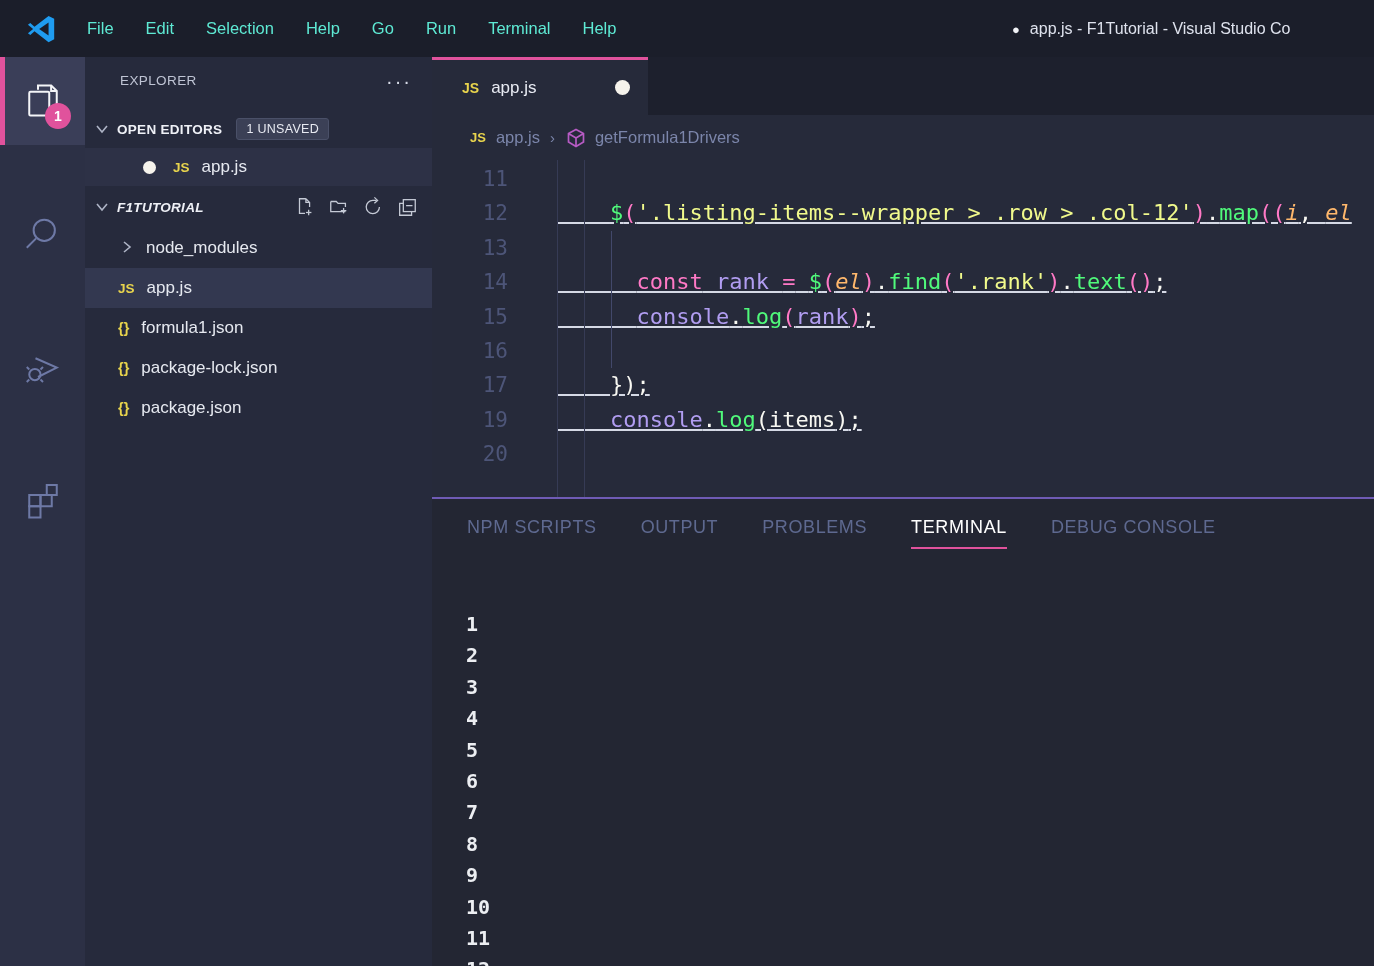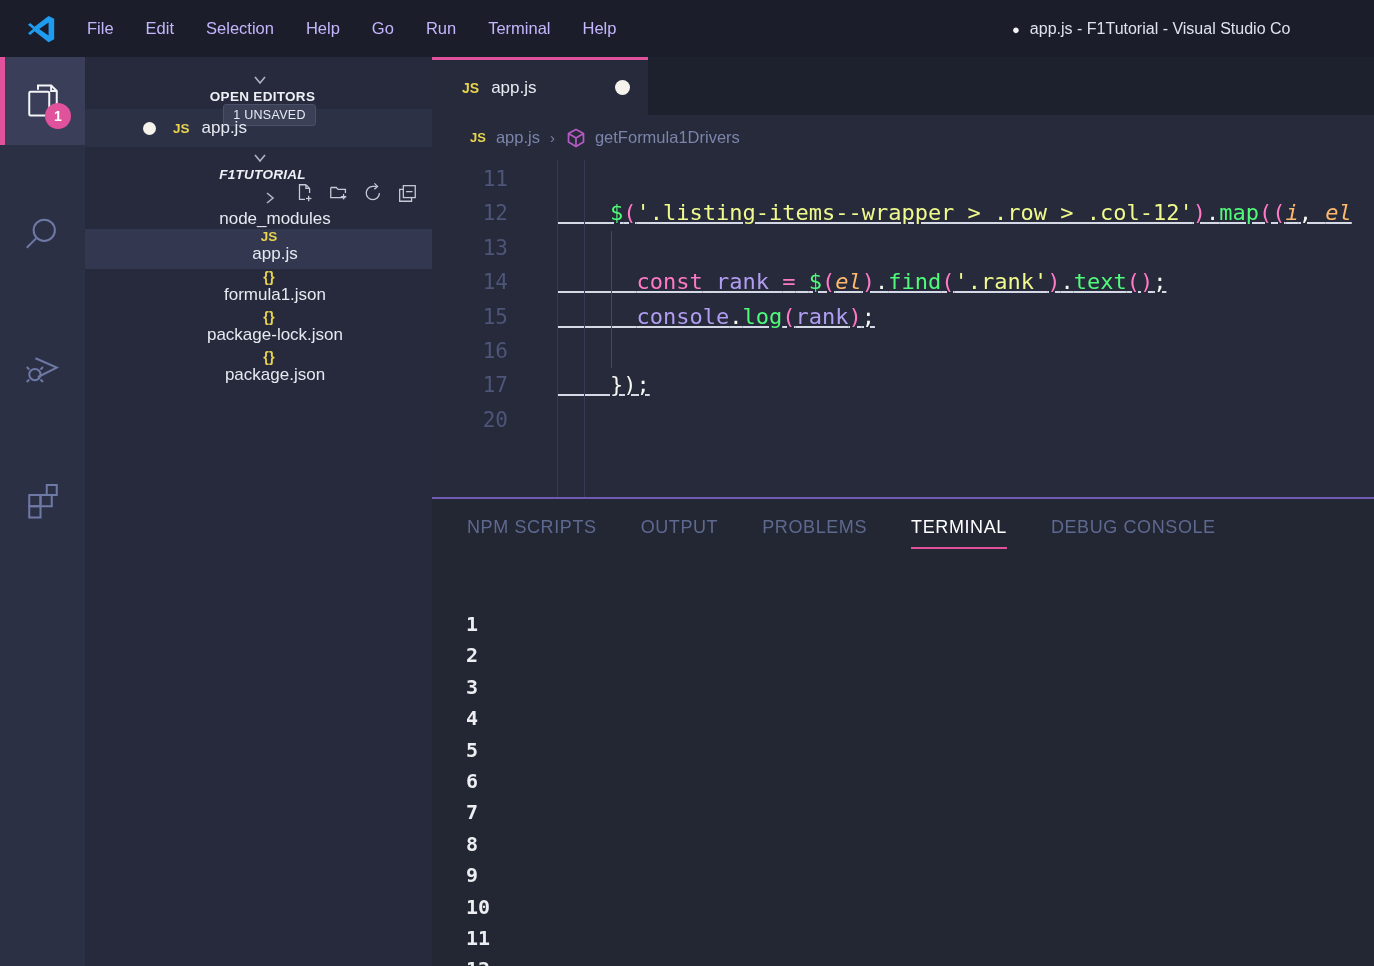--- a/index.html
+++ b/index.html
@@ -7,21 +7,21 @@
   .window {
     position:relative; width:1374px; height:966px; overflow:hidden;
     background:var(--c-body,#252838);
     font-family:"Liberation Sans", sans-serif; color:#d5d9e5;
   }
   
   .titlebar { position:relative; height:57px; background:var(--c-titlebar,#1b1e2a);
     display:flex; align-items:center; white-space:nowrap; }
   .vscode-logo { width:30px; height:30px; margin:0 14px 0 27px; flex:none; }
   .menus { display:flex; align-items:center; height:100%; }
-  .menu-item { padding:0 16px; font-size:16.5px; color:#c4b5fd; line-height:57px; cursor:default; }
+  .menu-item { padding:0 16px; font-size:16.5px; color:#5eead4; line-height:57px; cursor:default; }
   .win-title { position:absolute; left:1012px; top:0; height:57px; line-height:57px;
     font-size:16px; color:#dfe3ee; overflow:hidden; width:400px; }
   .win-title .dot { font-size:13px; margin-right:10px; color:#f2f3f7; }
   
   .body { display:flex; height:909px; }
   
   .activitybar { width:85px; background:var(--c-activity,#2c3045); flex:none; position:relative; }
   .ab-item { width:85px; height:88px; display:flex; align-items:center; justify-content:center; position:relative; }
   .ab-item.active { background:#3a3e58; }
   .ab-item.active::before { content:""; position:absolute; left:0; top:0; bottom:0; width:5px; background:var(--c-accent,#e0529c); }
@@ -30,36 +30,36 @@
   .ab-badge { position:absolute; right:14px; bottom:16px; width:26px; height:26px; border-radius:50%;
     background:var(--c-accent,#e0529c); color:#fff; font-size:14px; font-weight:bold;
     display:flex; align-items:center; justify-content:center; }
   .ab-spacer { height:45px; }
   
   .sidebar { width:347px; background:var(--c-sidebar,#262a3c); flex:none; font-size:17px; overflow:hidden; }
   .sb-header { display:flex; align-items:center; justify-content:space-between;
     padding:16px 20px 8px 35px; }
   .sb-title { font-size:13.5px; letter-spacing:.4px; color:#bfc4d4; }
   .sb-more { color:#d6dae6; font-size:20px; letter-spacing:2px; line-height:10px; }
-  .section-row { display:flex; align-items:center; height:38px; padding-left:8px; margin-top:14px;flex-direction:column; }
+  .section-row { display:flex; align-items:center; height:38px; padding-left:8px; margin-top:14px; }
   .section-row.tight { margin-top:2px;font-style:italic; }
   .chev { width:18px; height:18px; flex:none; margin-right:6px; }
   .chev svg, .tree-chev svg { width:18px; height:18px; stroke:#aeb4c6; fill:none; stroke-width:1.6; }
   .section-label { font-size:13.5px; font-weight:bold; color:#eef0f6; letter-spacing:.3px; }
   .unsaved-badge { margin-left:14px; background:#3b4056; border:1px solid #4a5068; border-radius:3px;
     padding:3px 9px; font-size:12.5px; color:#e8eaf2; letter-spacing:.3px; }
   .section-actions { margin-left:auto; display:flex; align-items:center; gap:12px; padding-right:14px; }
   .section-actions svg { width:22px; height:22px; stroke:#c5cad6; fill:none; stroke-width:1.4; }
   .oe-item { display:flex; align-items:center; height:38px; background:#2d3146; padding-left:58px; }
   .mod-dot { width:13px; height:13px; border-radius:50%; background:#f6f3ec; margin-right:17px; flex:none; }
   .js-badge { color:var(--c-jsyellow,#e8d44d); font-weight:bold; font-size:13.5px; margin-right:12px; flex:none; }
   .braces-badge { color:var(--c-jsyellow,#e8d44d); font-weight:bold; font-size:14.5px; margin-right:12px; flex:none; }
   .file-label { color:#e6e9f0; font-size:17px; }
   .tree { margin-top:2px; }
-  .tree-row { display:flex; align-items:center; height:40px; padding-left:33px;flex-direction:column; }
+  .tree-row { display:flex; align-items:center; height:40px; padding-left:33px; }
   .tree-row.selected { background:#333850; }
   .tree-chev { width:20px; height:20px; margin-right:8px; flex:none; }
   
   .editor-col { flex:1; display:flex; flex-direction:column; min-width:0; }
   .tabbar { height:58px; background:#1d202d; display:flex; flex:none; }
   .tab { width:216px; background:var(--c-editor,#262a3a); border-top:3px solid var(--c-accent,#e0529c);
     display:flex; align-items:center; padding:0 18px 0 30px; }
   .tab .js-badge { font-size:14px; }
   .tab-label { color:#e9ebf3; font-size:17px; }
   .tab-dot { margin-left:auto; width:15px; height:15px; border-radius:50%; background:#f6f3ec; }
@@ -151,20 +151,24 @@
         <svg viewBox="0 0 32 32">
           <rect x="5" y="12" width="9" height="9"></rect>
           <rect x="14" y="12" width="9" height="9"></rect>
           <rect x="5" y="21" width="9" height="9"></rect>
           <rect x="19" y="4" width="8" height="8"></rect>
         </svg>
       </div>
     </div>
 
     <div class="sidebar">
+      <div class="sb-header">
+        <span class="sb-title">EXPLORER</span>
+        <span class="sb-more">···</span>
+      </div>
 
       <div class="section-row">
         <span class="chev">
           <svg viewBox="0 0 18 18">
               <polyline points="4,6 9,12 14,6"></polyline>
             </svg>
         </span>
         <span class="section-label">OPEN EDITORS</span>
         <span class="unsaved-badge">1 UNSAVED</span>
       </div>
@@ -259,20 +263,21 @@
         <div class="guide g2"></div>
         <div class="guide-active"></div>
         <div id="code-lines">
             <div class="code-line"><span class="ln">11</span><span class="code-text"></span></div>
             <div class="code-line"><span class="ln">12</span><span class="code-text"><span class="tk-fg">    </span><span class="tk-green">$</span><span class="tk-pink">(</span><span class="tk-yellow">'.listing-items--wrapper &gt; .row &gt; .col-12'</span><span class="tk-pink">)</span><span class="tk-fg">.</span><span class="tk-green">map</span><span class="tk-pink">((</span><span class="tk-orange">i</span><span class="tk-fg">, </span><span class="tk-orange">el</span></span></div>
             <div class="code-line"><span class="ln">13</span><span class="code-text"></span></div>
             <div class="code-line"><span class="ln">14</span><span class="code-text"><span class="tk-fg">      </span><span class="tk-pink">const</span><span class="tk-purple"> rank </span><span class="tk-pink">=</span><span class="tk-fg"> </span><span class="tk-green">$</span><span class="tk-pink">(</span><span class="tk-orange">el</span><span class="tk-pink">)</span><span class="tk-fg">.</span><span class="tk-green">find</span><span class="tk-pink">(</span><span class="tk-yellow">'.rank'</span><span class="tk-pink">)</span><span class="tk-fg">.</span><span class="tk-green">text</span><span class="tk-pink">()</span><span class="tk-fg">;</span></span></div>
             <div class="code-line"><span class="ln">15</span><span class="code-text"><span class="tk-fg">      </span><span class="tk-purple">console</span><span class="tk-fg">.</span><span class="tk-green">log</span><span class="tk-pink">(</span><span class="tk-purple">rank</span><span class="tk-pink">)</span><span class="tk-fg">;</span></span></div>
             <div class="code-line"><span class="ln">16</span><span class="code-text"></span></div>
             <div class="code-line"><span class="ln">17</span><span class="code-text"><span class="tk-fg">    </span><span class="tk-fg">});</span></span></div>
+            <div class="code-line"><span class="ln">19</span><span class="code-text"><span class="tk-fg">    </span><span class="tk-purple">console</span><span class="tk-fg">.</span><span class="tk-green">log</span><span class="tk-fg">(</span><span class="tk-fg">items</span><span class="tk-fg">)</span><span class="tk-fg">;</span></span></div>
             <div class="code-line"><span class="ln">20</span><span class="code-text"></span></div>
           </div>
       </div>
 
       <div class="panel">
         <div class="panel-tabs">
           <span class="ptab">NPM SCRIPTS</span>
           <span class="ptab">OUTPUT</span>
           <span class="ptab">PROBLEMS</span>
           <span class="ptab active">TERMINAL</span>

